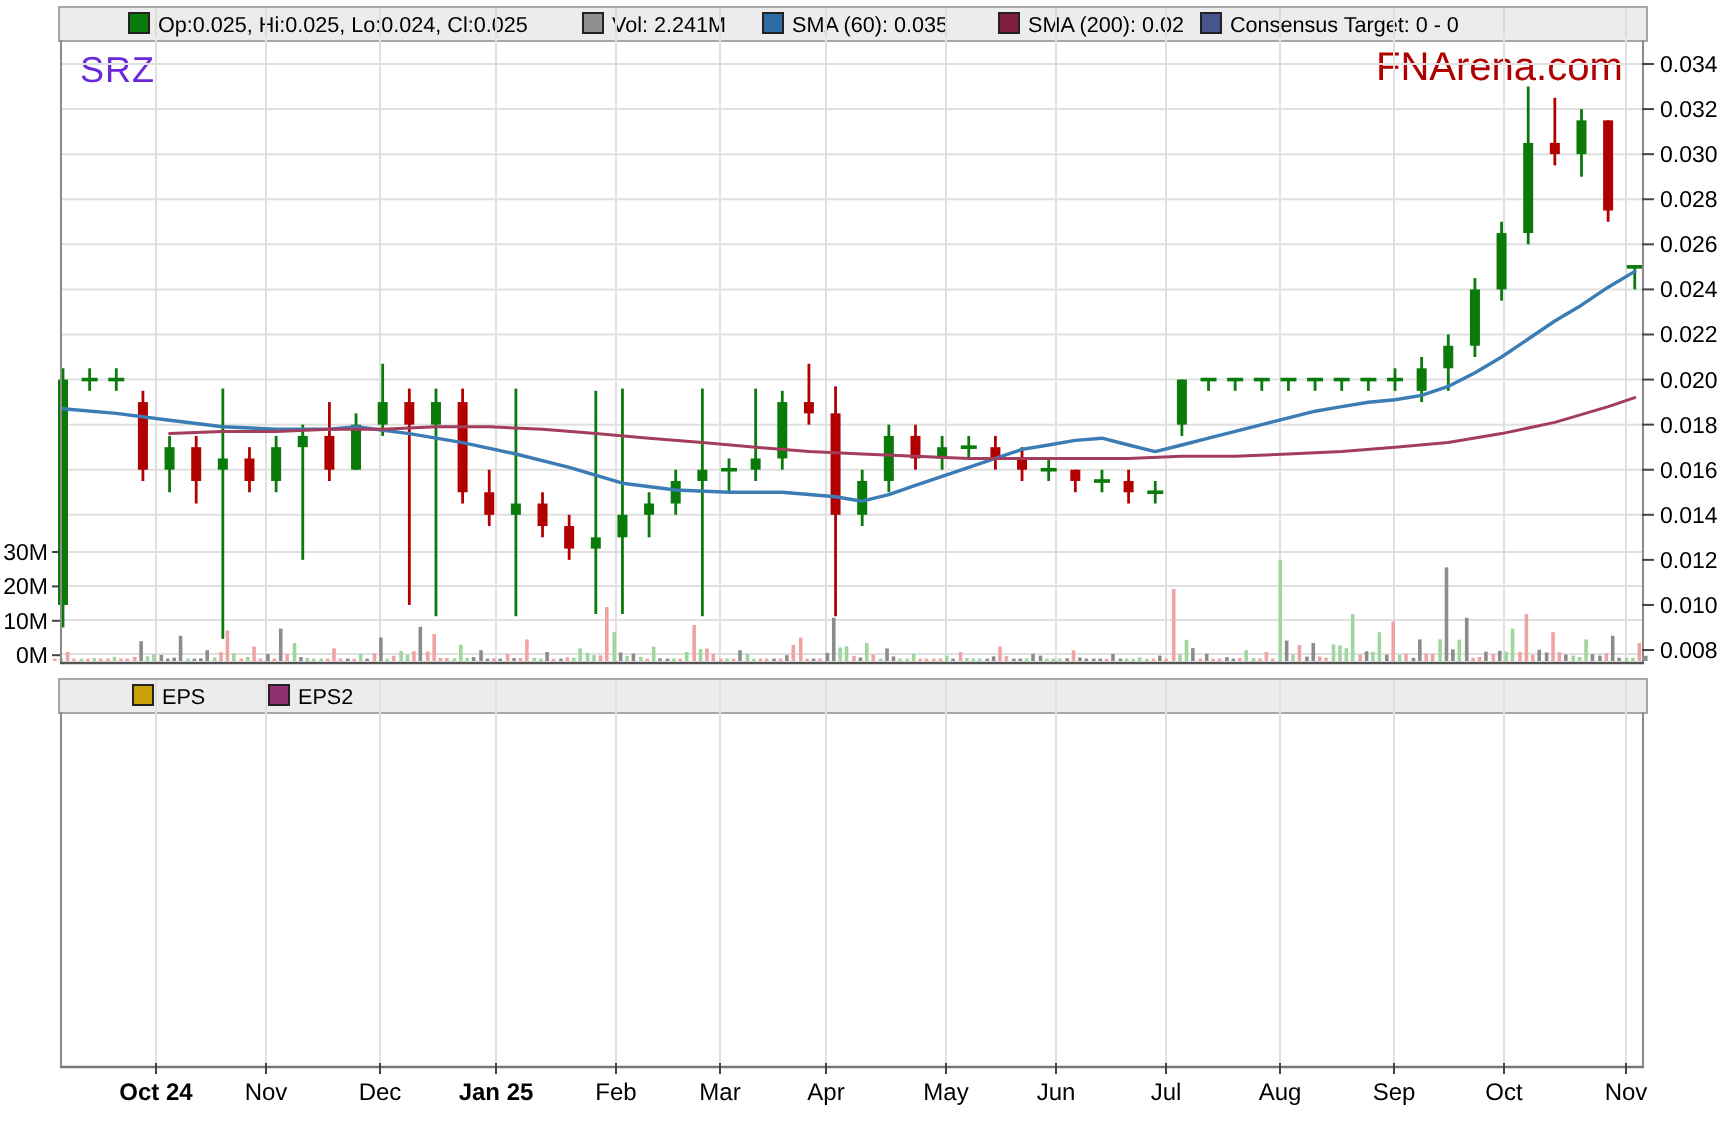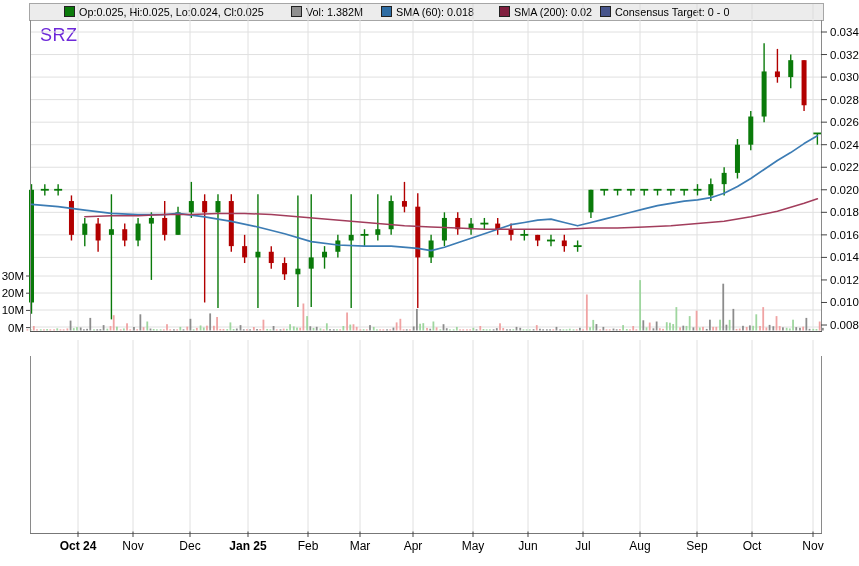--- a/index.html
+++ b/index.html
@@ -18,28 +18,33 @@
   #watermark{position:absolute;left:688px;top:23px;font-size:20px;color:#b00000;}
   svg{position:absolute;left:0;top:0;pointer-events:none;}
 </style>
 </head>
 <body>
 
 <div id="stage">
 
   <div id="legend-top" class="legend-bar">
     <span class="legend-item" style="left:34px"><span class="sq" id="sq0" style="background: rgb(10, 122, 10);"></span><span>Op:0.025, Hi:0.025, Lo:0.024, Cl:0.025</span></span>
-    <span class="legend-item" style="left:261px"><span class="sq" id="sq1" style="background: rgb(144, 144, 144);"></span><span>Vol: 1.382M</span></span>
-    <span class="legend-item" style="left:351px"><span class="sq" id="sq2" style="background: rgb(46, 109, 164);"></span><span>SMA (60): 0.018</span></span>
+    <span class="legend-item" style="left:261px"><span class="sq" id="sq1" style="background: rgb(144, 144, 144);"></span><span>Vol: 2.241M</span></span>
+    <span class="legend-item" style="left:351px"><span class="sq" id="sq2" style="background: rgb(46, 109, 164);"></span><span>SMA (60): 0.035</span></span>
     <span class="legend-item" style="left:469px"><span class="sq" id="sq3" style="background: rgb(128, 31, 63);"></span><span>SMA (200): 0.02</span></span>
     <span class="legend-item" style="left:570px"><span class="sq" id="sq4" style="background: rgb(71, 85, 140);"></span><span>Consensus Target: 0 - 0</span></span>
   </div>
 
   <div id="ticker">SRZ</div>
+  <div id="watermark">FNArena.com</div>
 
+  <div id="legend-eps" class="legend-bar">
+    <span class="legend-item" style="left:36px"><span class="sq" id="sqe0" style="background: rgb(200, 160, 8);"></span><span>EPS</span></span>
+    <span class="legend-item" style="left:104px"><span class="sq" id="sqe1" style="background: rgb(142, 47, 111);"></span><span>EPS2</span></span>
+  </div>
 
   <svg id="chart-svg" width="859" height="566">
       <g>
         <line x1="78" y1="20" x2="78" y2="331" stroke="#e0e0e0"></line>
         <line x1="78" y1="340" x2="78" y2="533" stroke="#e0e0e0"></line>
         <line x1="78" y1="4" x2="78" y2="19" stroke="#dcdcdc"></line>
         <line x1="133" y1="20" x2="133" y2="331" stroke="#e0e0e0"></line>
         <line x1="133" y1="340" x2="133" y2="533" stroke="#e0e0e0"></line>
         <line x1="133" y1="4" x2="133" y2="19" stroke="#dcdcdc"></line>
         <line x1="190" y1="20" x2="190" y2="331" stroke="#e0e0e0"></line>

